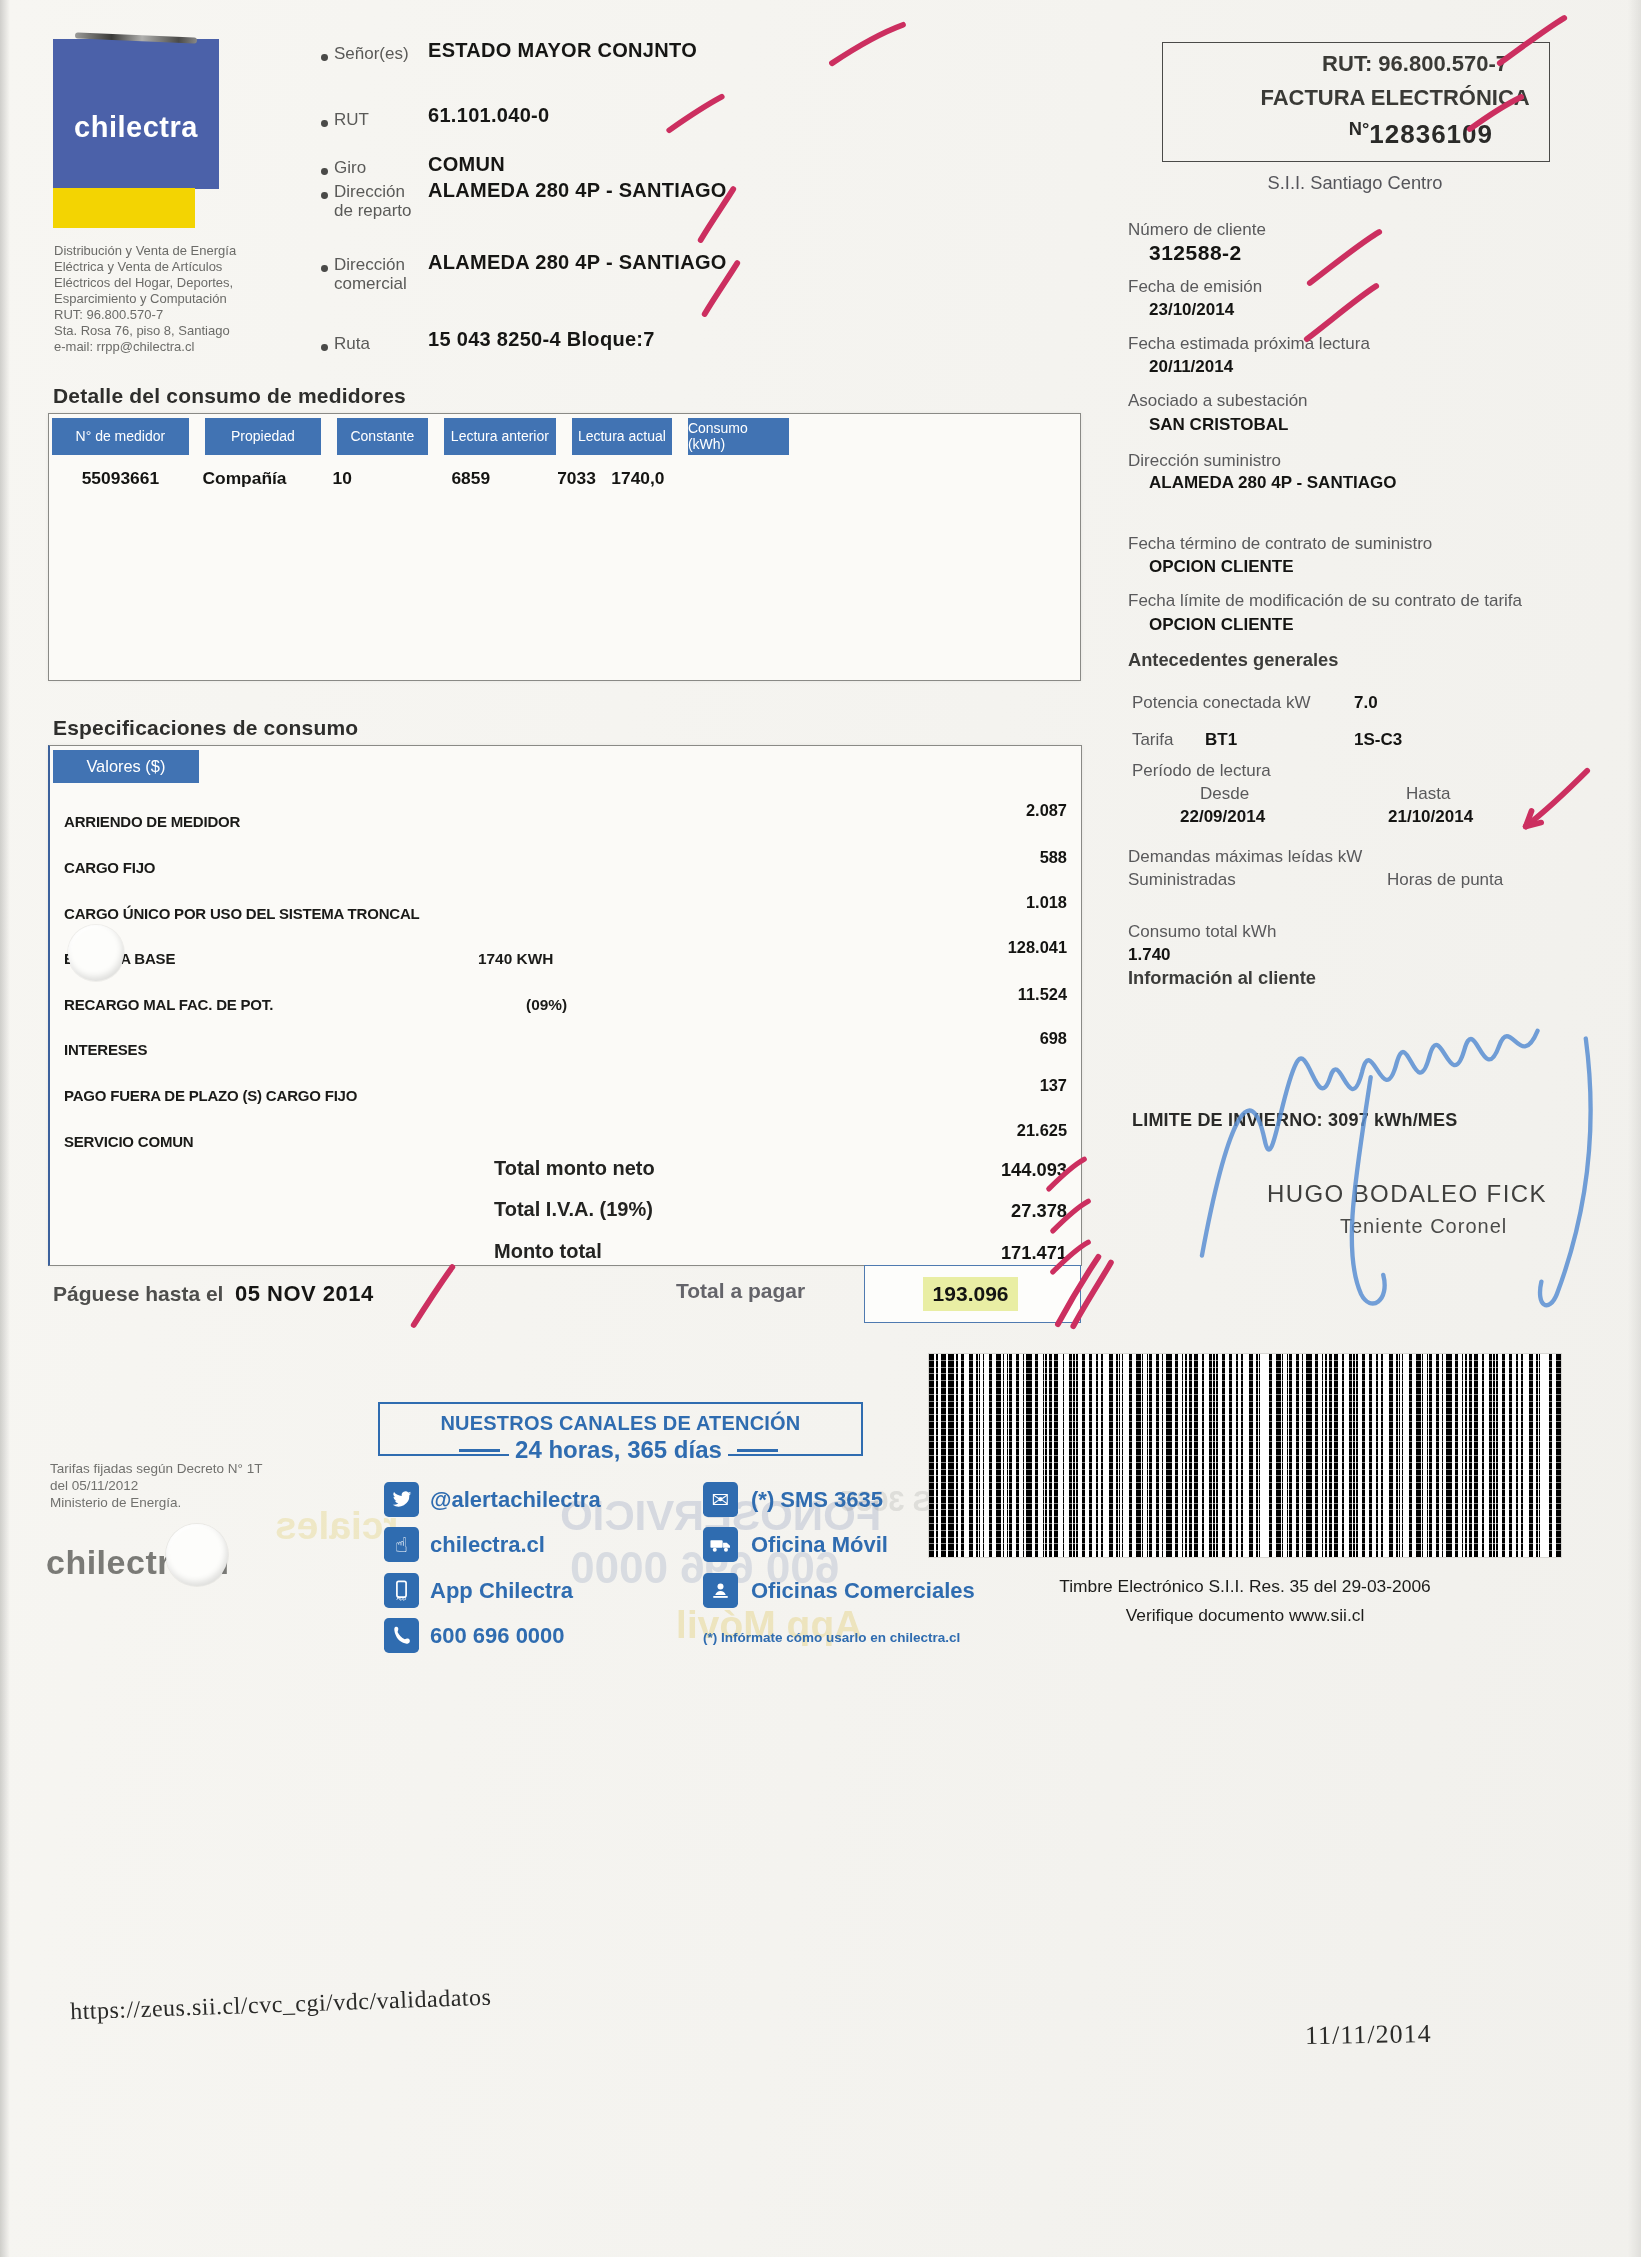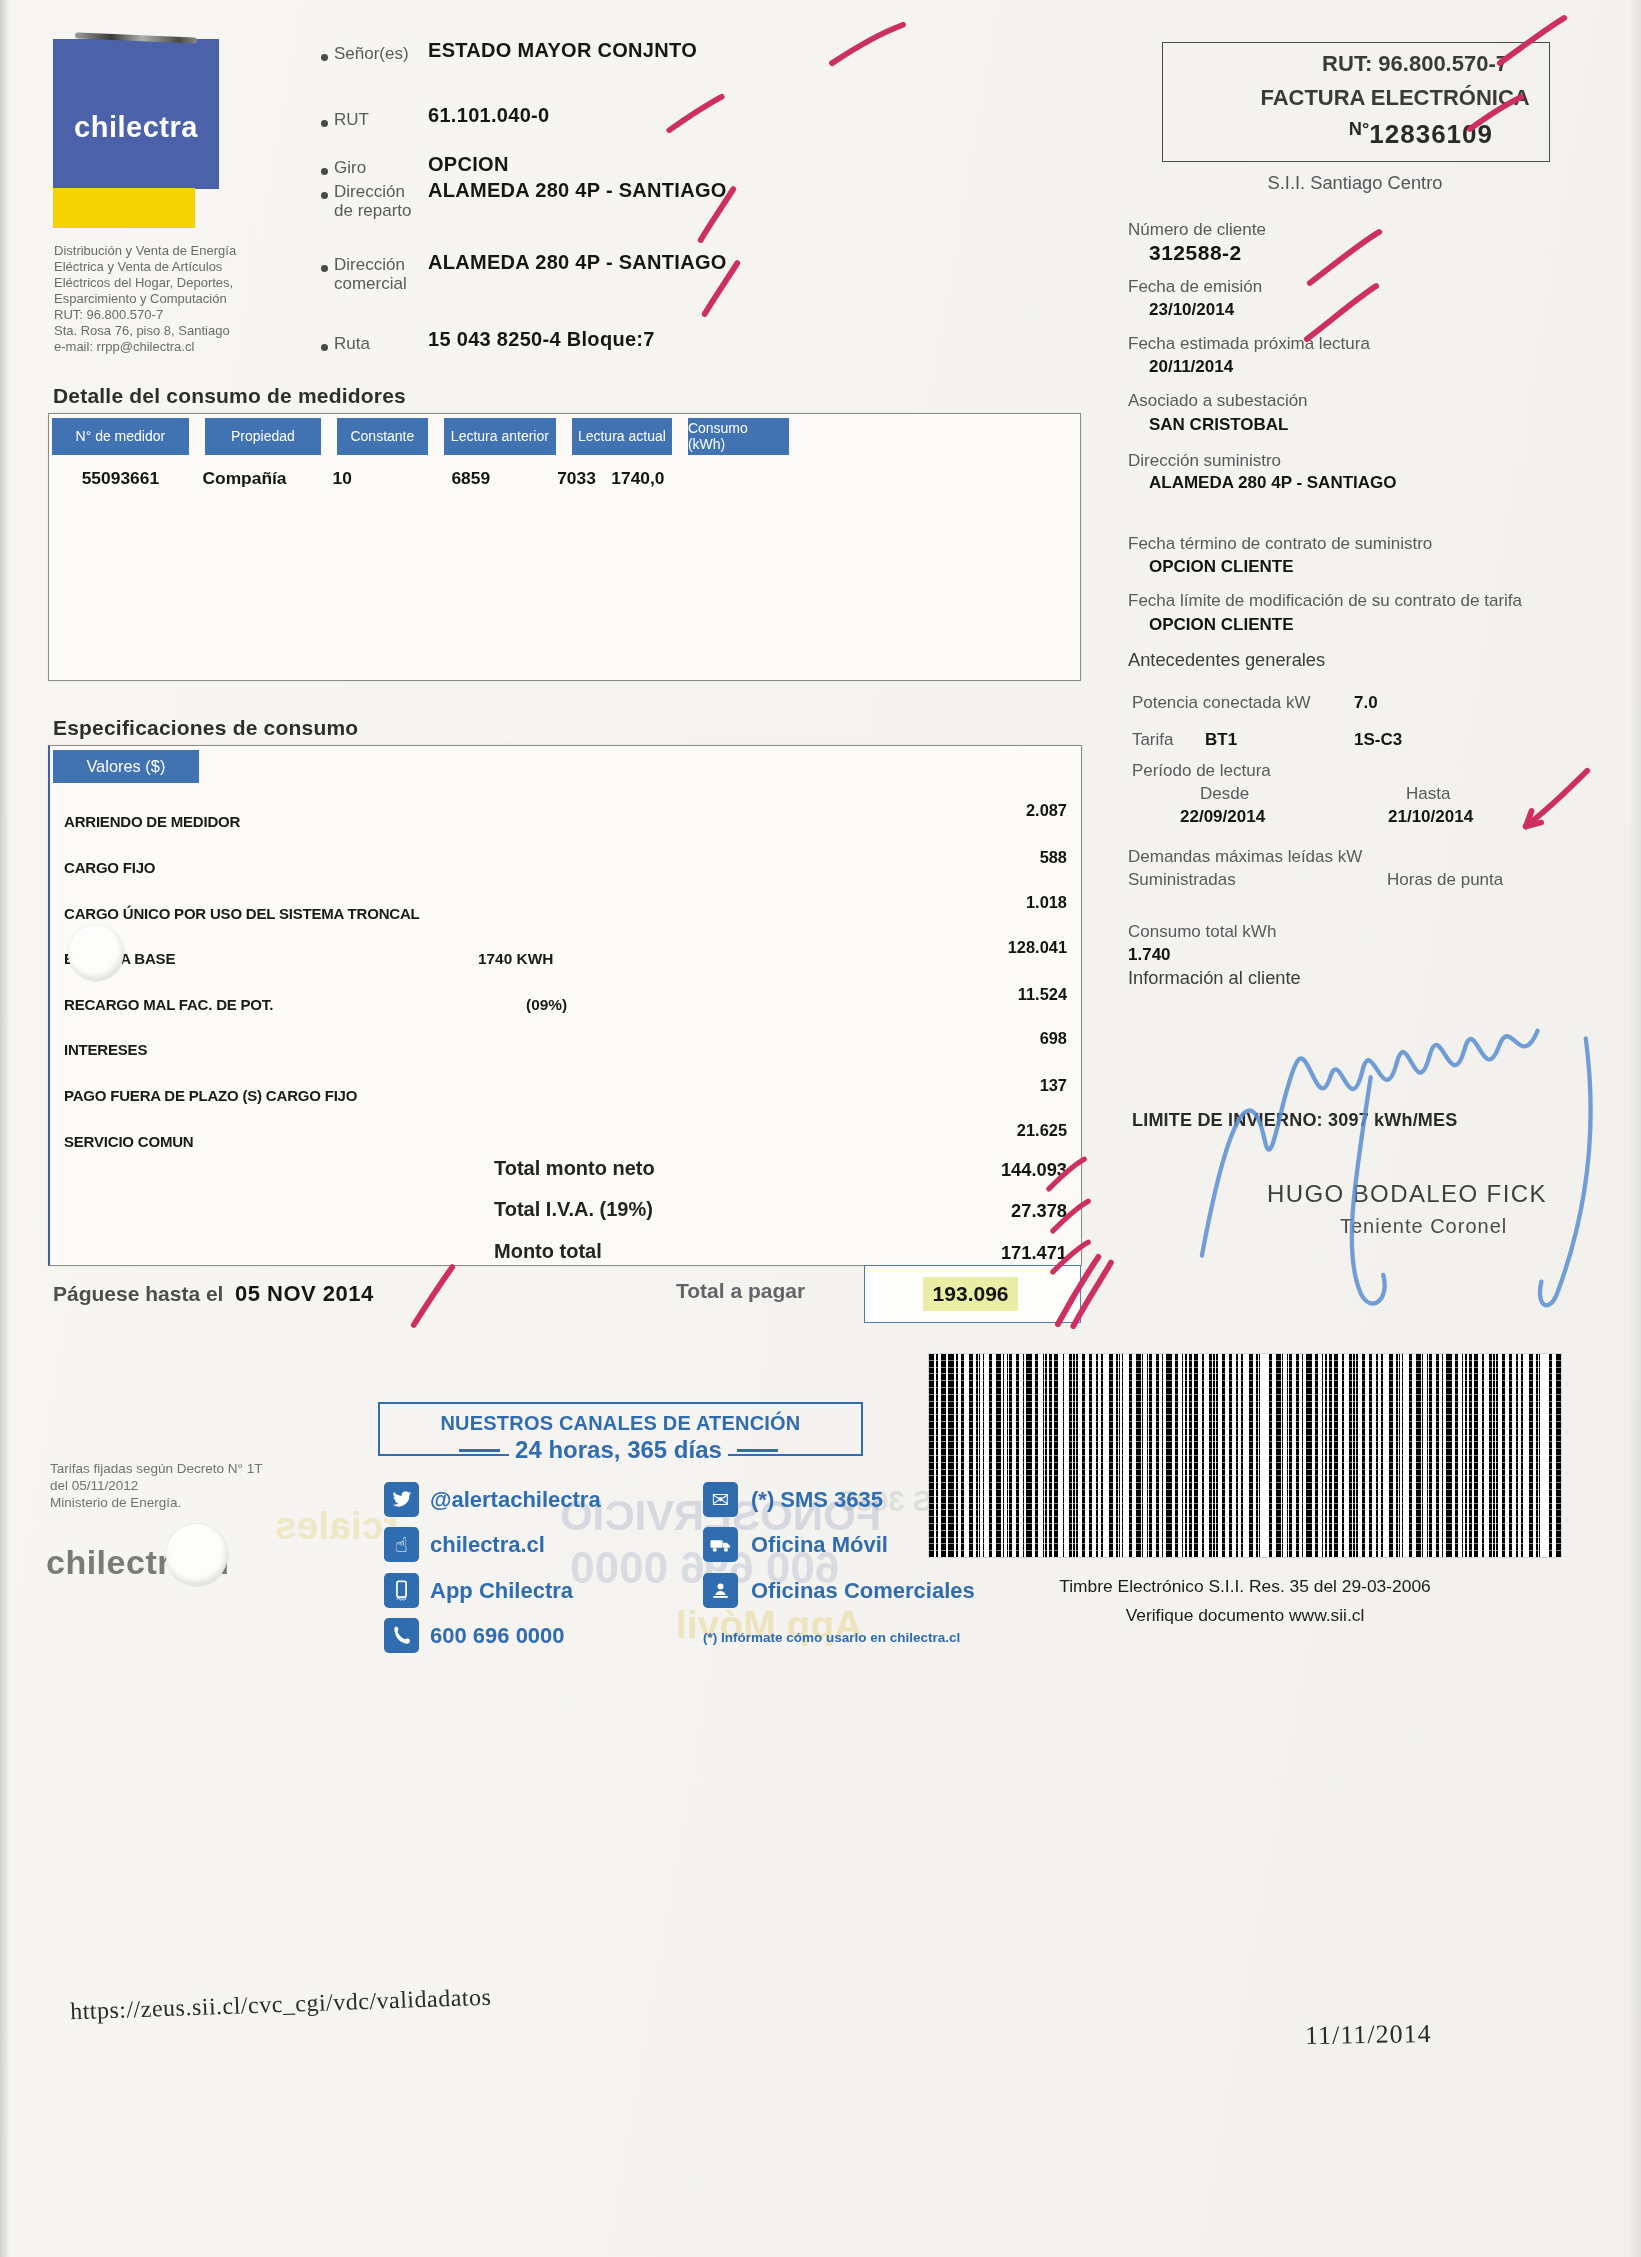--- a/index.html
+++ b/index.html
@@ -34,21 +34,21 @@
   .inv-l2{right:19.3px;top:42px;font-size:22px;font-weight:700;color:#3a3a36;}
   .inv-l3{right:56px;top:75px;color:#2a2a28;}
   .inv-no-pre{font-size:18.3px;font-weight:700;vertical-align:7.7px;}
   .inv-no{font-size:26px;font-weight:700;letter-spacing:1px;}
   .sii-office{left:1162px;top:172px;width:386px;text-align:center;font-size:18.3px;color:#55555a;}
 
   
   .rp-lbl{font-size:17px;color:#59595b;}
   .rp-val{font-size:17px;font-weight:700;color:#141412;padding-left:21px;}
   .rp-val-big{font-size:21px;font-weight:700;color:#141412;padding-left:21px;letter-spacing:0.5px;}
-  .rp-title{font-size:18.3px;font-weight:400;color:#3c3c3a;}
+  .rp-title{font-size:18.3px;font-weight:700;color:#3c3c3a;}
   .limite{left:1132px;top:1110px;font-size:18px;font-weight:700;color:#2a2a28;letter-spacing:0.2px;}
   .firm-name{left:1267px;top:1180px;font-size:24px;color:#3f3f3d;letter-spacing:1.4px;}
   .firm-role{left:1340px;top:1215px;font-size:20px;color:#4a4a48;letter-spacing:1px;}
 
   
   .sec-title{font-size:21px;font-weight:700;color:#2e2e2c;letter-spacing:0.2px;}
   .tbl-box{border:1.4px solid #8a8a86;background:#fbfaf7;box-shadow:0 0 3.9px rgba(0,0,0,.06);}
   .th-cell{background:#4173b3;color:#fff;font-size:14px;display:flex;align-items:center;justify-content:center;}
   .meter-head{left:2.9px;top:3.9px;display:flex;gap:16px;}
   .meter-row{display:flex;gap:3.9px;font-weight:700;font-size:17.4px;color:#141412;}
@@ -125,21 +125,21 @@
   <div class="abs cust-dot" style="left:321px;top:54px"></div>
   <div class="abs cust-lbl" style="left:334px;top:44px">Señor(es)</div>
   <div class="abs cust-val" style="left:428px;top:39px">ESTADO MAYOR CONJNTO</div>
 
   <div class="abs cust-dot" style="left:321px;top:120px"></div>
   <div class="abs cust-lbl" style="left:334px;top:110px">RUT</div>
   <div class="abs cust-val" style="left:428px;top:104px">61.101.040-0</div>
 
   <div class="abs cust-dot" style="left:321px;top:168px"></div>
   <div class="abs cust-lbl" style="left:334px;top:158px">Giro</div>
-  <div class="abs cust-val" style="left:428px;top:153px">OPCION</div>
+  <div class="abs cust-val" style="left:428px;top:153px">COMUN</div>
 
   <div class="abs cust-dot" style="left:321px;top:192px"></div>
   <div class="abs cust-lbl" style="left:334px;top:182px">
     <div>Dirección</div>
     <div>de reparto</div>
   </div>
   <div class="abs cust-val" style="left:428px;top:179px">ALAMEDA 280 4P - SANTIAGO</div>
 
   <div class="abs cust-dot" style="left:321px;top:265px"></div>
   <div class="abs cust-lbl" style="left:334px;top:255px">

